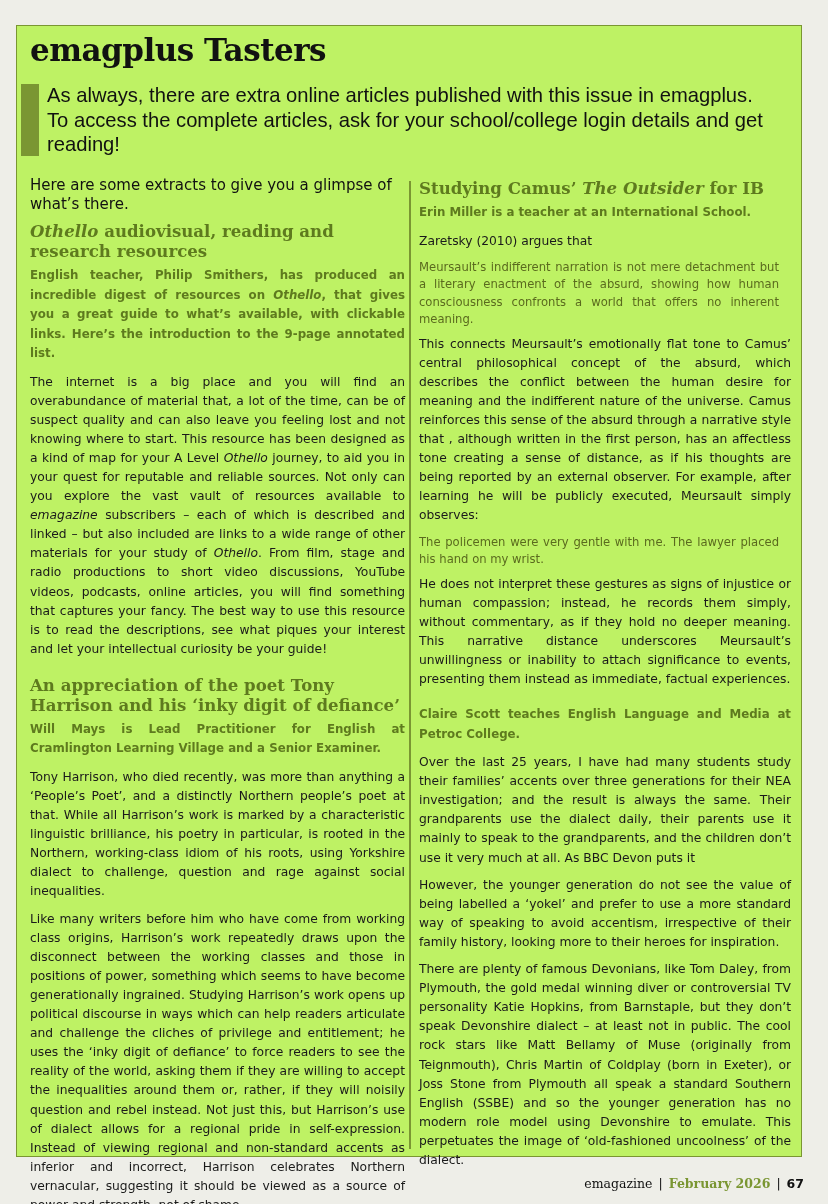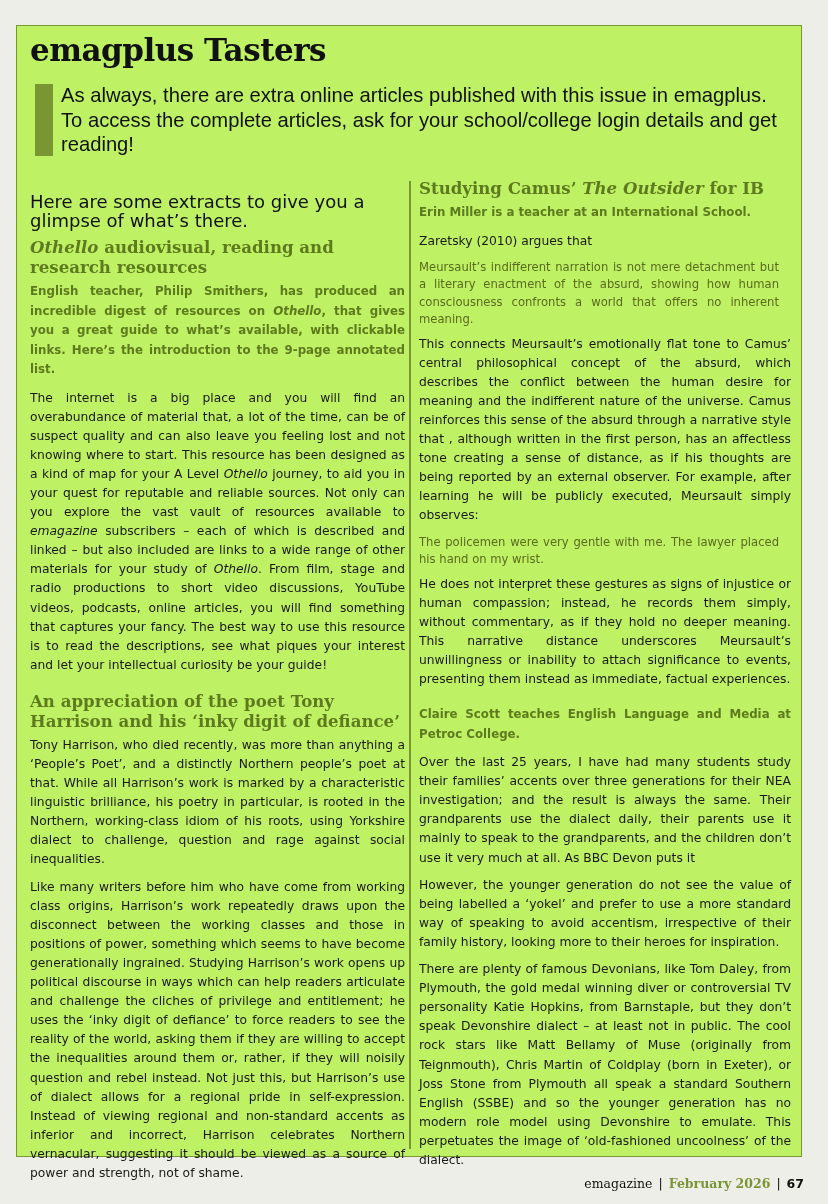--- a/index.html
+++ b/index.html
@@ -24,21 +24,21 @@
       left: 13px; top: 6px;
       margin: 0;
       font-family: "DejaVu Serif", serif;
       font-weight: bold;
       font-size: 31px;
       letter-spacing: -0.5px;
       color: #111;
     }
     .intro {
       position: absolute;
-      left: 18px; top: 58px;
+      left: 4px; top: 58px;
       width: 740px;
       height: 72px;
       text-decoration: underline;
     }
     .intro-bar {
       position: absolute; left: 0; top: 0;
       width: 18px; height: 72px;
       background: #7a9632;
     }
     .intro-text {
@@ -57,22 +57,22 @@
     }
     .col-left { left: 13px; width: 375px; }
     .col-right { left: 402px; width: 372px; top: 152px; }
     .divider {
       position: absolute;
       left: 392px; top: 155px;
       width: 1.5px; height: 968px;
       background: #7a9632;
     }
     .lead {
-      font-size: 18px; line-height: 19px;
-      margin: 16px 0 7px 0;
+      font-size: 15px; line-height: 19px;
+      margin: 0 0 7px 0;
       color: #111;
     }
     h2.article-title {
       font-family: "DejaVu Serif", serif;
       font-weight: bold;
       color: #5e7a1e;
       font-size: 16.6px;
       line-height: 20px;
       margin: 0 0 5px 0;
     }
@@ -132,20 +132,21 @@
         <i>Othello</i><span> audiovisual, reading and research resources</span>
       </h2>
       <p class="byline"><span>English teacher, Philip Smithers, has produced an incredible digest of resources on </span><i>Othello</i><span>, that gives you a great guide to what’s available, with clickable links. Here’s the introduction to the 9-page annotated list.</span></p>
       <p class="body"><span>The internet is a big place and you will find an overabundance of material that, a lot of the time, can be of suspect quality and can also leave you feeling lost and not knowing where to start. This resource has been designed as a kind of map for your A Level </span><i>Othello</i><span> journey, to aid you in your quest for reputable and reliable sources. Not only can you explore the vast vault of resources available to </span><i>emagazine</i><span> subscribers – each of which is described and linked – but also included are links to a wide range of other materials for your study of </span><i>Othello</i><span>. From film, stage and radio productions to short video discussions, YouTube videos, podcasts, online articles, you will find something that captures your fancy. The best way to use this resource is to read the descriptions, see what piques your interest and let your intellectual curiosity be your guide!</span></p>
     </section>
 
     <div class="gap"></div>
 
     <section>
       <h2 class="article-title">An appreciation of the poet Tony Harrison and his ‘inky digit of defiance’</h2>
+      <p class="byline">Will Mays is Lead Practitioner for English at Cramlington Learning Village and a Senior Examiner.</p>
       <p class="body">Tony Harrison, who died recently, was more than anything a ‘People’s Poet’, and a distinctly Northern people’s poet at that. While all Harrison’s work is marked by a characteristic linguistic brilliance, his poetry in particular, is rooted in the Northern, working-class idiom of his roots, using Yorkshire dialect to challenge, question and rage against social inequalities.</p>
       <p class="body">Like many writers before him who have come from working class origins, Harrison’s work repeatedly draws upon the disconnect between the working classes and those in positions of power, something which seems to have become generationally ingrained. Studying Harrison’s work opens up political discourse in ways which can help readers articulate and challenge the cliches of privilege and entitlement; he uses the ‘inky digit of defiance’ to force readers to see the reality of the world, asking them if they are willing to accept the inequalities around them or, rather, if they will noisily question and rebel instead. Not just this, but Harrison’s use of dialect allows for a regional pride in self-expression. Instead of viewing regional and non-standard accents as inferior and incorrect, Harrison celebrates Northern vernacular, suggesting it should be viewed as a source of power and strength, not of shame.</p>
     </section>
   </div>
 
   <div class="col col-right">
     <section>
       <h2 class="article-title"><span>Studying Camus’ </span><i>The Outsider</i><span> for IB</span></h2>
       <p class="byline">Erin Miller is a teacher at an International School.</p>
       <p class="body">Zaretsky (2010) argues that</p>

